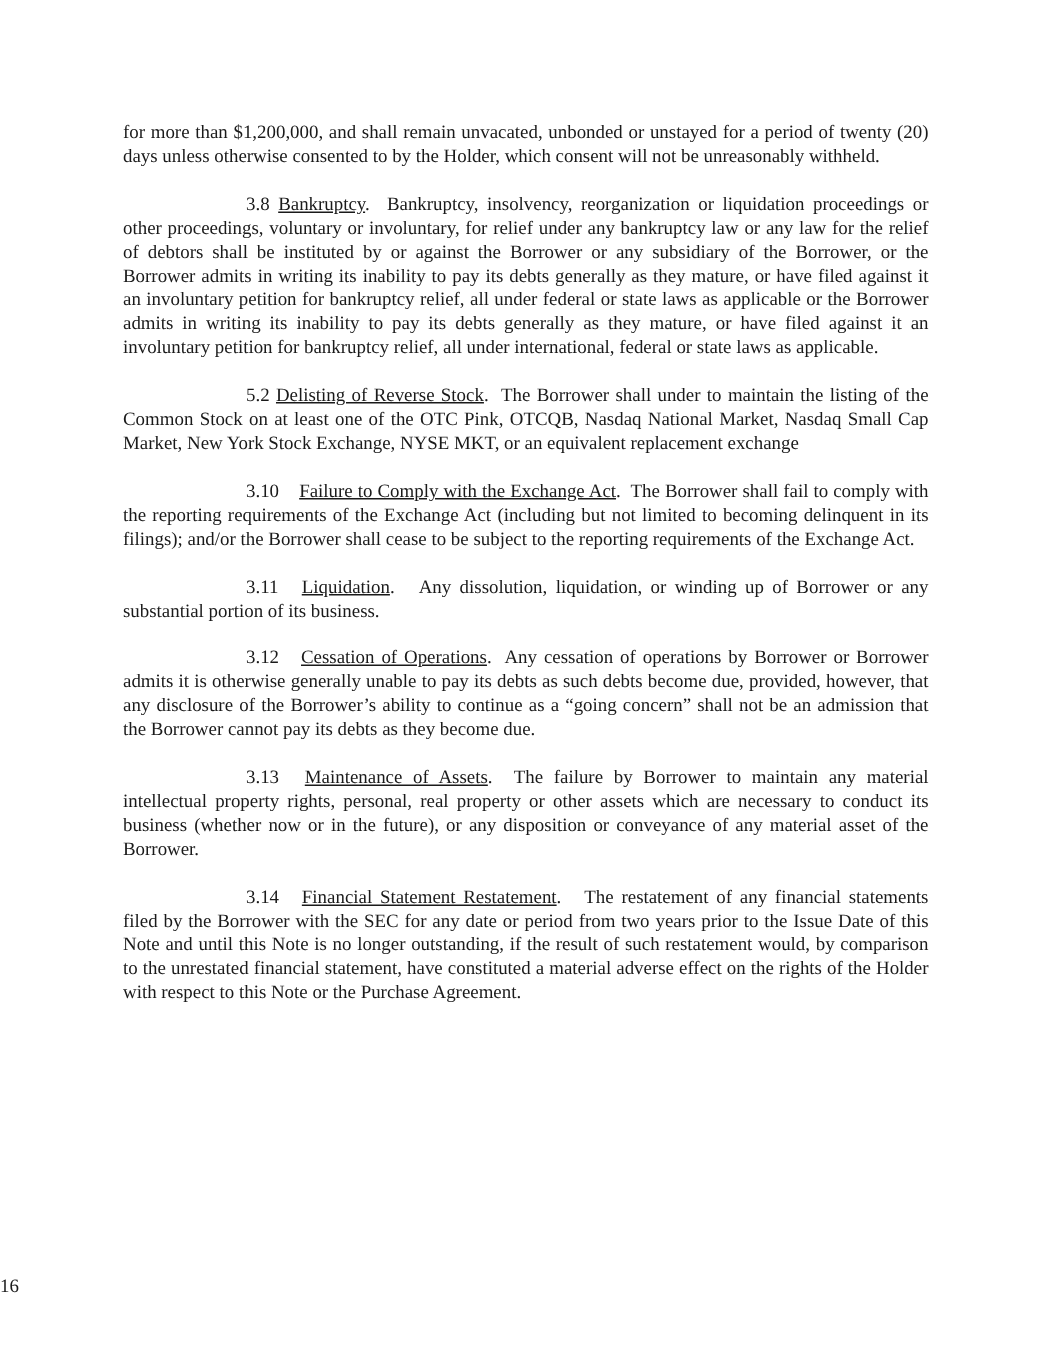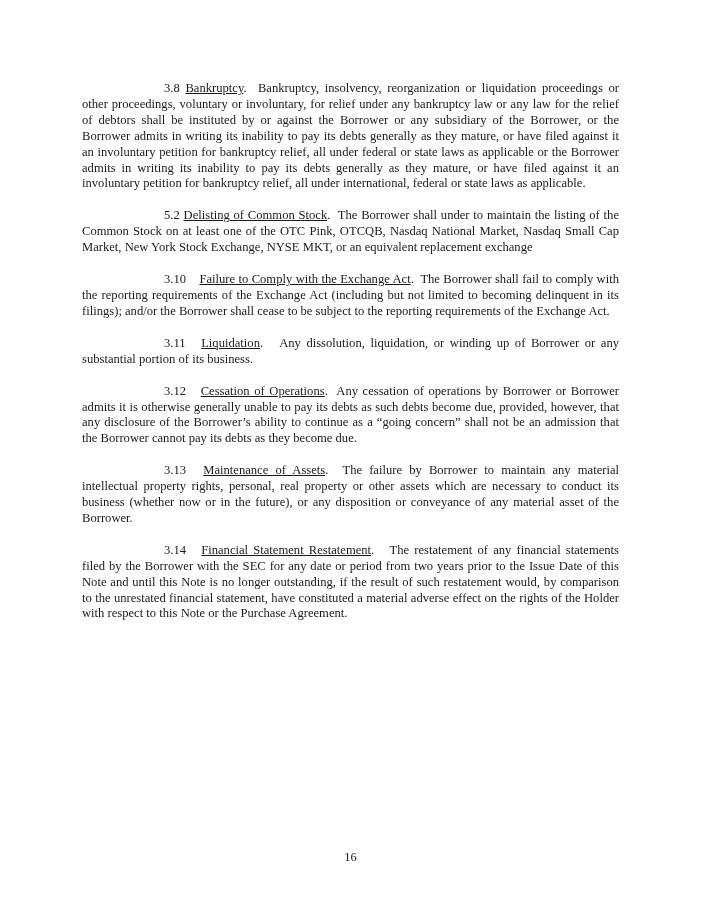--- a/index.html
+++ b/index.html
@@ -41,35 +41,35 @@
     .heading {
       text-decoration: underline;
       text-underline-offset: 1px;
       margin-top: 28px;
     }
     .page-number {
       position: absolute;
       left: 0;
       width: 701px;
       top: 850px;
-      text-align: center;
       font-family: "Liberation Serif", "DejaVu Serif", serif;
       font-size: 12.6px;
       color: #1a1a1a;
     }
   </style>
 </head>
 <body>
 
 <div class="page">
 
+  <p class="para">for more than $1,200,000, and shall remain unvacated, unbonded or unstayed for a period of twenty (20) days unless otherwise consented to by the Holder, which consent will not be unreasonably withheld.</p>
 
   <p class="para indented"><span class="num">3.8</span> <span class="heading">Bankruptcy</span>.&nbsp; <span>Bankruptcy, insolvency, reorganization or liquidation proceedings or other proceedings, voluntary or involuntary, for relief under any bankruptcy law or any law for the relief of debtors shall be instituted by or against the Borrower or any subsidiary of the Borrower, or the Borrower admits in writing its inability to pay its debts generally as they mature, or have filed against it an involuntary petition for bankruptcy relief, all under federal or state laws as applicable or the Borrower admits in writing its inability to pay its debts generally as they mature, or have filed against it an involuntary petition for bankruptcy relief, all under international, federal or state laws as applicable.</span></p>
 
-  <p class="para indented"><span class="num">5.2</span> <span class="heading">Delisting of Common Stock</span>.&nbsp; <span>The Borrower shall under to maintain the listing of the Common Stock on at least one of the OTC Pink, OTCQB, Nasdaq National Market, Nasdaq Small Cap Market, New York Stock Exchange, NYSE MKT, or an equivalent replacement exchange</span></p>
+  <p class="para indented"><span class="num">5.2</span> <span class="heading">Delisting of Reverse Stock</span>.&nbsp; <span>The Borrower shall under to maintain the listing of the Common Stock on at least one of the OTC Pink, OTCQB, Nasdaq National Market, Nasdaq Small Cap Market, New York Stock Exchange, NYSE MKT, or an equivalent replacement exchange</span></p>
 
   <p class="para indented"><span class="num wide">3.10</span> <span class="heading">Failure to Comply with the Exchange Act</span>.&nbsp; <span>The Borrower shall fail to comply with the reporting requirements of the Exchange Act (including but not limited to becoming delinquent in its filings); and/or the Borrower shall cease to be subject to the reporting requirements of the Exchange Act.</span></p>
 
   <p class="para indented"><span class="num wide">3.11</span> <span class="heading">Liquidation</span>.&nbsp;&nbsp; <span>Any dissolution, liquidation, or winding up of Borrower or any substantial portion of its business.</span></p>
 
   <p class="para indented"><span class="num wide">3.12</span> <span class="heading">Cessation of Operations</span>.&nbsp; <span>Any cessation of operations by Borrower or Borrower admits it is otherwise generally unable to pay its debts as such debts become due, provided, however, that any disclosure of the Borrower’s ability to continue as a “going concern” shall not be an admission that the Borrower cannot pay its debts as they become due.</span></p>
 
   <p class="para indented"><span class="num wide">3.13</span> <span class="heading">Maintenance of Assets</span>.&nbsp; <span>The failure by Borrower to maintain any material intellectual property rights, personal, real property or other assets which are necessary to conduct its business (whether now or in the future), or any disposition or conveyance of any material asset of the Borrower.</span></p>
 
   <p class="para indented"><span class="num wide">3.14</span> <span class="heading">Financial Statement Restatement</span>.&nbsp;&nbsp; <span>The restatement of any financial statements filed by the Borrower with the SEC for any date or period from two years prior to the Issue Date of this Note and until this Note is no longer outstanding, if the result of such restatement would, by comparison to the unrestated financial statement, have constituted a material adverse effect on the rights of the Holder with respect to this Note or the Purchase Agreement.</span></p>

